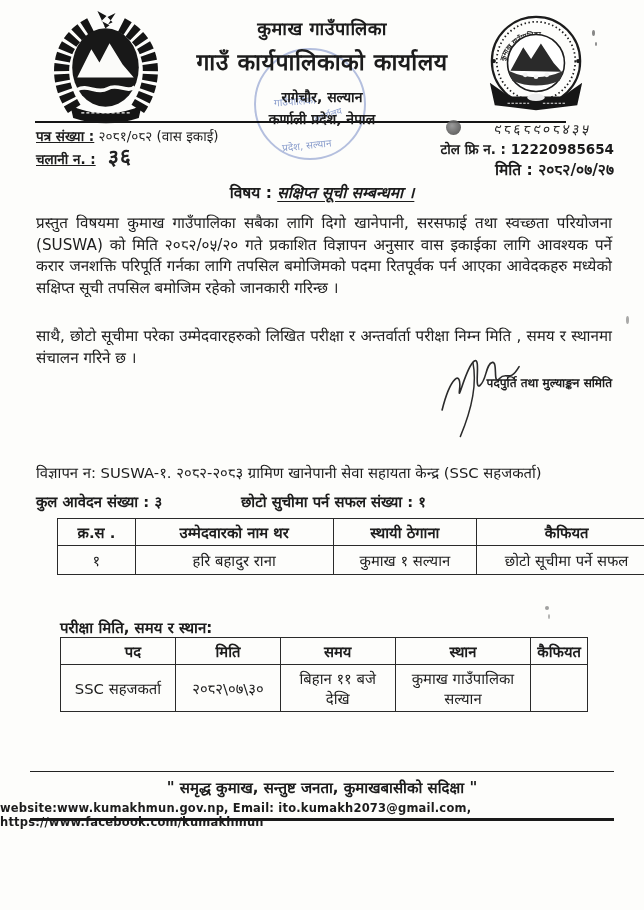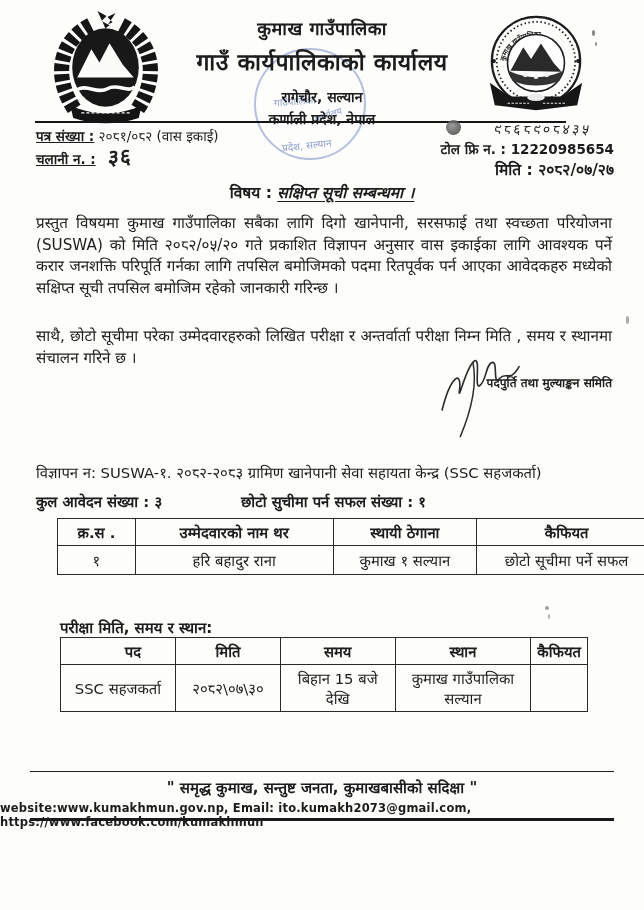--- a/index.html
+++ b/index.html
@@ -211,21 +211,21 @@
         <th class="t2c1">मिति</th>
         <th class="t2c2">समय</th>
         <th class="t2c3">स्थान</th>
         <th class="t2c4">कैफियत</th>
       </tr>
     </thead>
     <tbody>
       <tr>
         <td>SSC सहजकर्ता</td>
         <td>२०८२\०७\३०</td>
-        <td>बिहान 15 बजे देखि</td>
+        <td>बिहान ११ बजे देखि</td>
         <td>कुमाख गाउँपालिका सल्यान</td>
         <td></td>
       </tr>
     </tbody>
   </table>
 
   <div class="foot-rule-thin"></div>
   <div class="motto">" समृद्ध कुमाख, सन्तुष्ट जनता, कुमाखबासीको सदिक्षा "</div>
   <div class="contact">website:www.kumakhmun.gov.np, Email: ito.kumakh2073@gmail.com,  https://www.facebook.com/kumakhmun</div>
   <div class="foot-rule-thick"></div>

